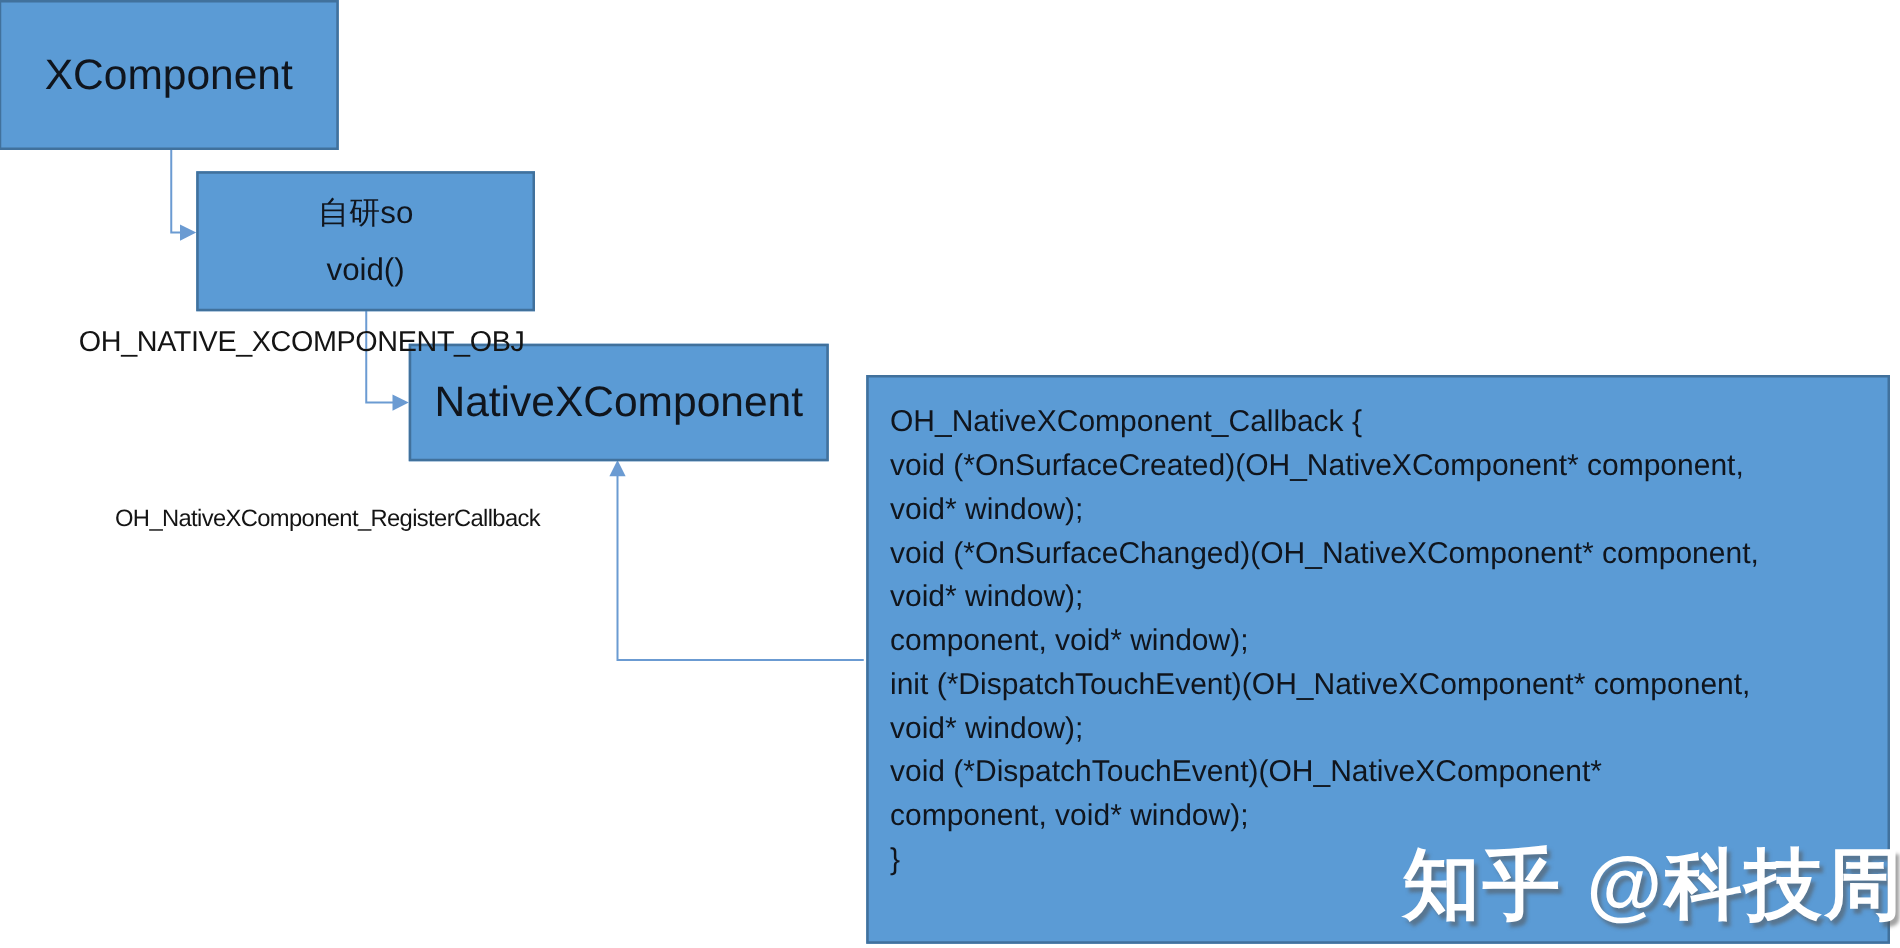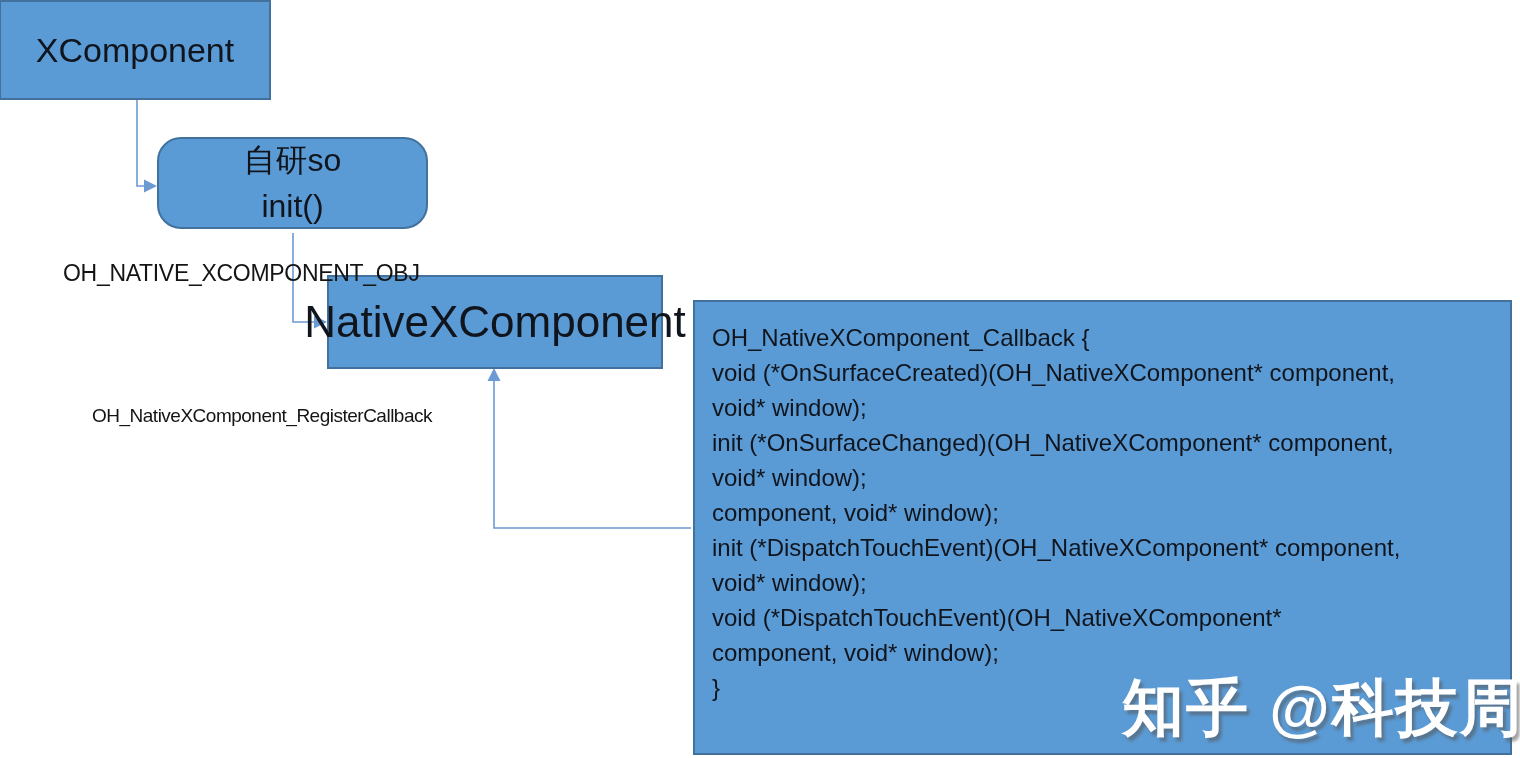--- a/index.html
+++ b/index.html
@@ -19,30 +19,30 @@
     background:var(--box-fill,#5b9bd5);
     border:2.5px solid var(--box-border,#41719c);
     display:flex;
     flex-direction:column;
     align-items:center;
     justify-content:center;
     color:var(--box-text,#10151d);
     text-align:center;
   }
   .node-xcomponent{
-    left:-1px;top:0;width:272px;height:100px;
+    left:-1px;top:0;width:272px;height:120px;
     font-size:34px;
   }
   .node-custom-so{
-    left:157px;top:137px;width:271px;height:92px;
-    font-size:32px;line-height:46px;border-radius:24px;
+    left:157px;top:137px;width:271px;height:112px;
+    font-size:25px;line-height:46px;
   }
   .node-native{
     left:327px;top:275px;width:336px;height:94px;
-    font-size:44px;
+    font-size:34px;
   }
   .code-box{
     position:absolute;
     box-sizing:border-box;
     left:693px;top:300px;width:819px;height:455px;
     background:var(--box-fill,#5b9bd5);
     border:2.5px solid var(--box-border,#41719c);
     padding:18px 14px 10px 17px;
     color:var(--box-text,#10151d);
     font-size:24px;
@@ -97,36 +97,36 @@
       <polygon points="494,368 487.5,381 500.5,381"></polygon>
     </g>
   </svg>
 
   <div class="node node-xcomponent">
     <span>XComponent</span>
   </div>
 
   <div class="node node-custom-so">
     <span>自研so</span>
-    <span>init()</span>
+    <span>void()</span>
   </div>
 
   <div class="node node-native">
     <span>NativeXComponent</span>
   </div>
 
   <div class="edge-label-obj">OH_NATIVE_XCOMPONENT_OBJ</div>
 
   <div class="edge-label-register">OH_NativeXComponent_RegisterCallback</div>
 
   <div class="code-box">
     <div>OH_NativeXComponent_Callback {</div>
     <div>void (*OnSurfaceCreated)(OH_NativeXComponent* component,</div>
     <div>void* window);</div>
-    <div>init (*OnSurfaceChanged)(OH_NativeXComponent* component,</div>
+    <div>void (*OnSurfaceChanged)(OH_NativeXComponent* component,</div>
     <div>void* window);</div>
     <div>component, void* window);</div>
     <div>init (*DispatchTouchEvent)(OH_NativeXComponent* component,</div>
     <div>void* window);</div>
     <div>void (*DispatchTouchEvent)(OH_NativeXComponent*</div>
     <div>component, void* window);</div>
     <div>}</div>
   </div>
 
   <div class="watermark">知乎 @科技周边</div>

